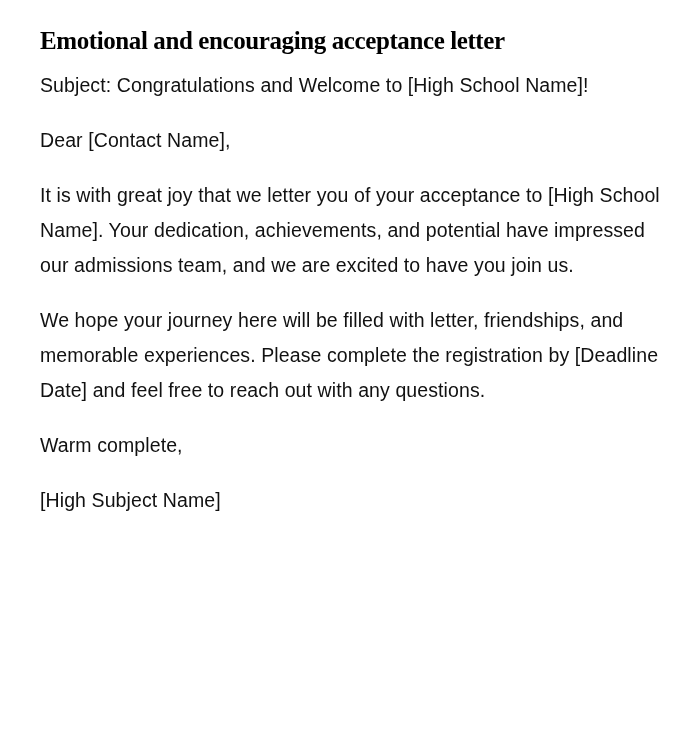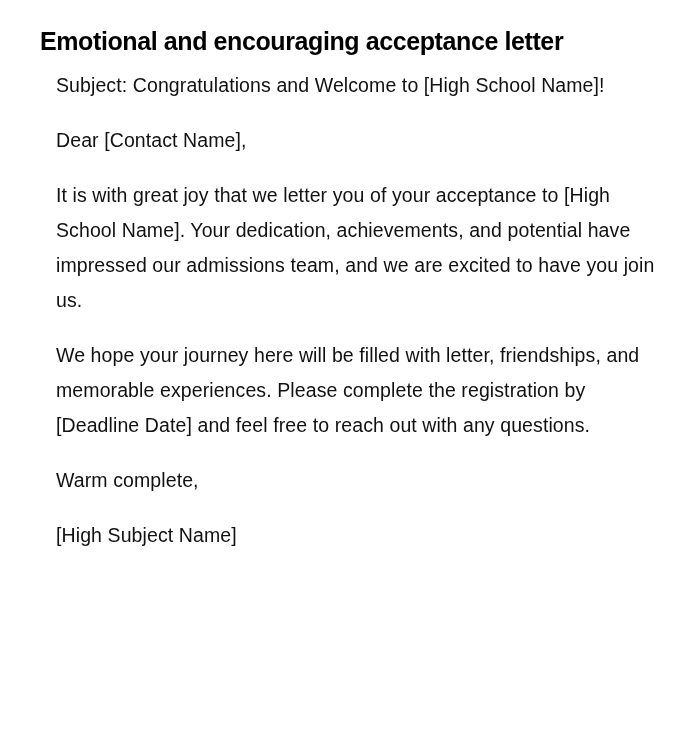--- a/index.html
+++ b/index.html
@@ -14,32 +14,32 @@
       color: #111111;
       font-family: "Liberation Sans", sans-serif;
     }
     .page {
       position: relative;
       padding: 24px 40px 0 40px;
       box-sizing: border-box;
       width: 700px;
     }
     .title {
-      font-family: Liberation Sans, sans-serif;
+      font-family: Liberation Serif, serif;
       font-weight: bold;
       font-size: 25px;
       letter-spacing: -0.4px;
       line-height: 34px;
       margin: 0 0 10px 0;
       color: #000000;
     }
     .para {
       font-size: 19.5px;
       line-height: 35px;
-      margin: 0 0 20px 16px;
+      margin: 0 0 20px 0;
       letter-spacing: 0.1px;
       color: #111111;
     }
     .para.subject { margin-bottom: 20px; }
   </style>
 </head>
 <body>
 
 <div class="page">
   <h1 class="title">Emotional and encouraging acceptance letter</h1>

